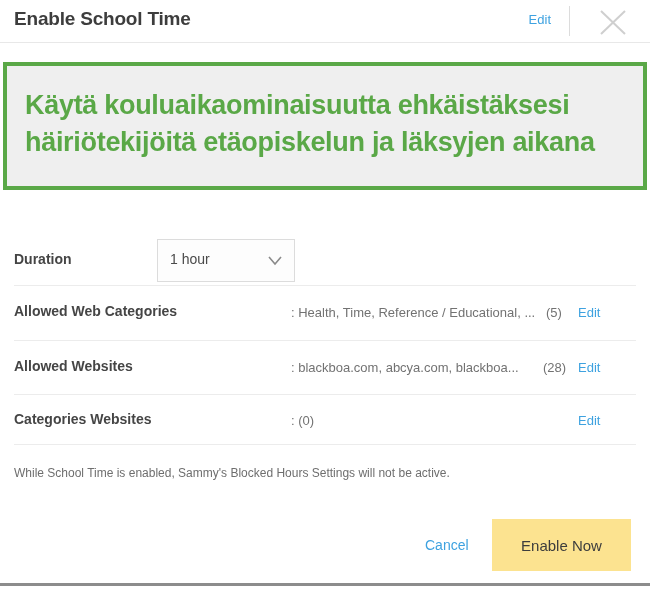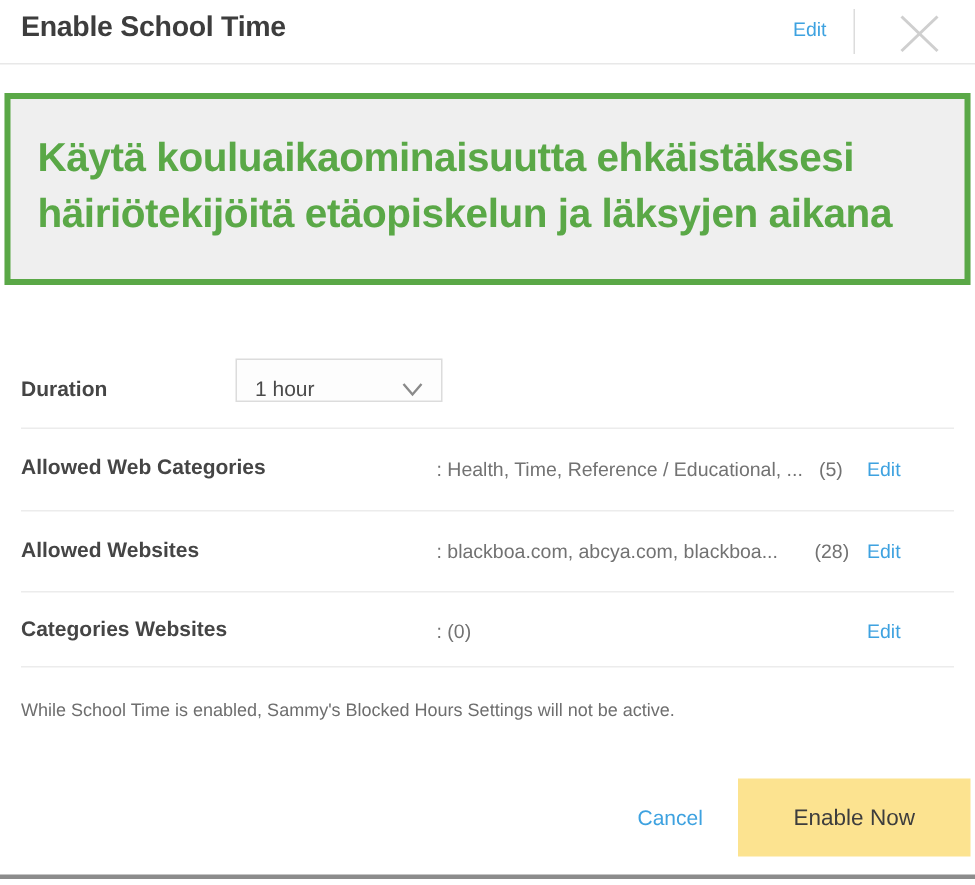--- a/index.html
+++ b/index.html
@@ -106,21 +106,21 @@
   .duration-label {
     position: absolute;
     left: 14px;
     top: 13px;
   }
   .select-wrap {
     position: absolute;
     left: 157px;
     top: 1px;
     width: 138px;
-    height: 29px;
+    height: 43px;
     border: 1px solid #dcdcdc;
     background: #fdfdfd;
     box-sizing: border-box;
     cursor: pointer;
   }
   .select-value {
     position: absolute;
     left: 12px;
     top: 11px;
     font-size: 14px;
@@ -206,21 +206,21 @@
     left: 425px;
     top: 537px;
     font-size: 14px;
     color: #3ea2e0;
     cursor: pointer;
   }
   .enable-btn {
     position: absolute;
     left: 492px;
     top: 519px;
-    width: 155px;
+    width: 139px;
     height: 52px;
     background: #fce390;
     border: 0;
     color: #3d3d3d;
     font-family: "Liberation Sans", sans-serif;
     font-size: 15px;
     cursor: pointer;
     padding: 0;
   }
 

